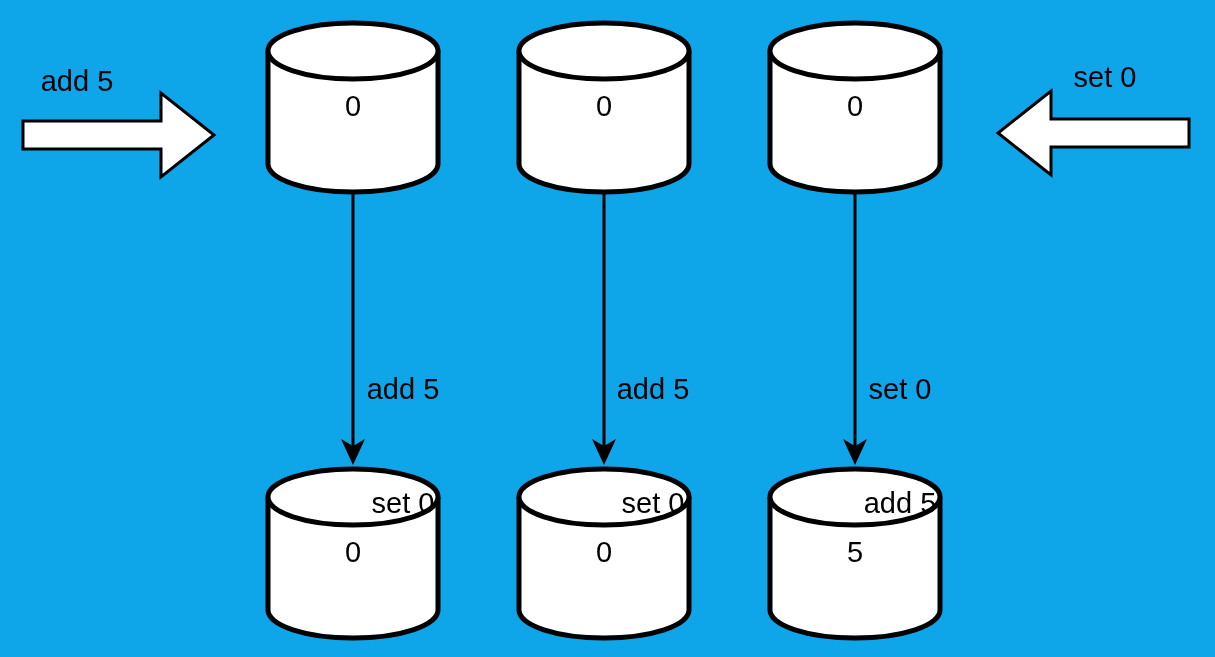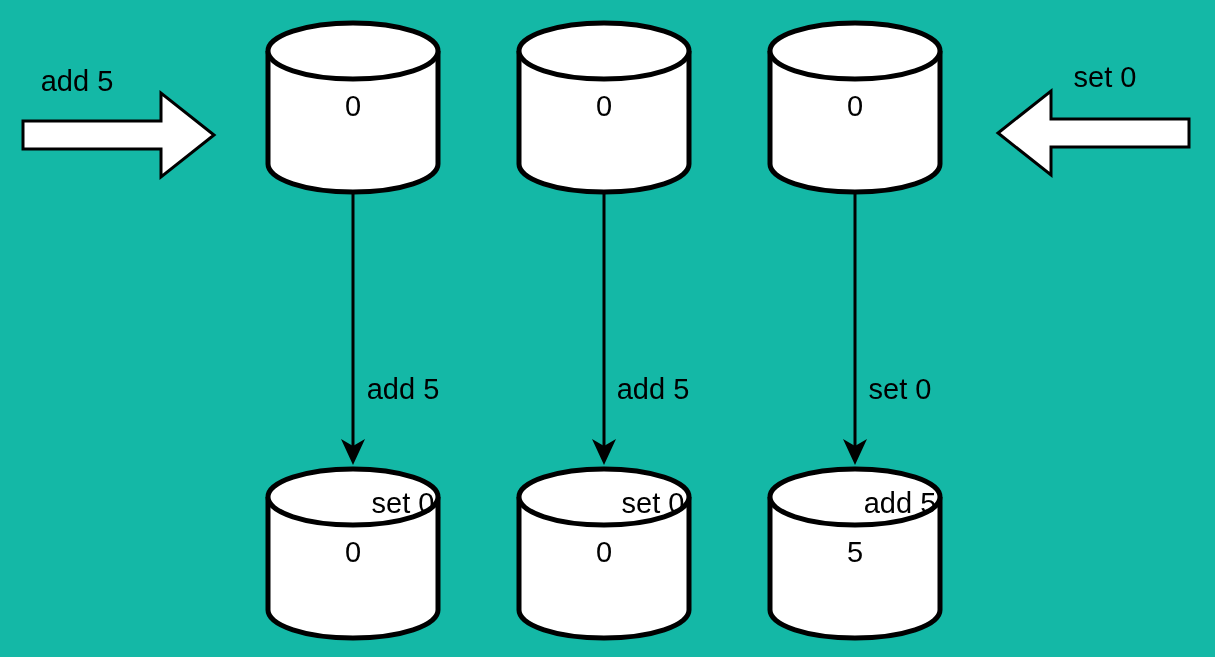--- a/index.html
+++ b/index.html
@@ -4,21 +4,21 @@
 <style>
   html, body {
     margin: 0;
     padding: 0;
     background: #ffffff;
   }
   #canvas {
     position: relative;
     width: 1215px;
     height: 657px;
-    background: #14b8a6;
+    background: #0ea5e9;
     font-family: "Liberation Sans", sans-serif;
     color: #000000;
     overflow: hidden;
   }
   #shapes {
     position: absolute;
     left: 0;
     top: 0;
   }
   .txt {

